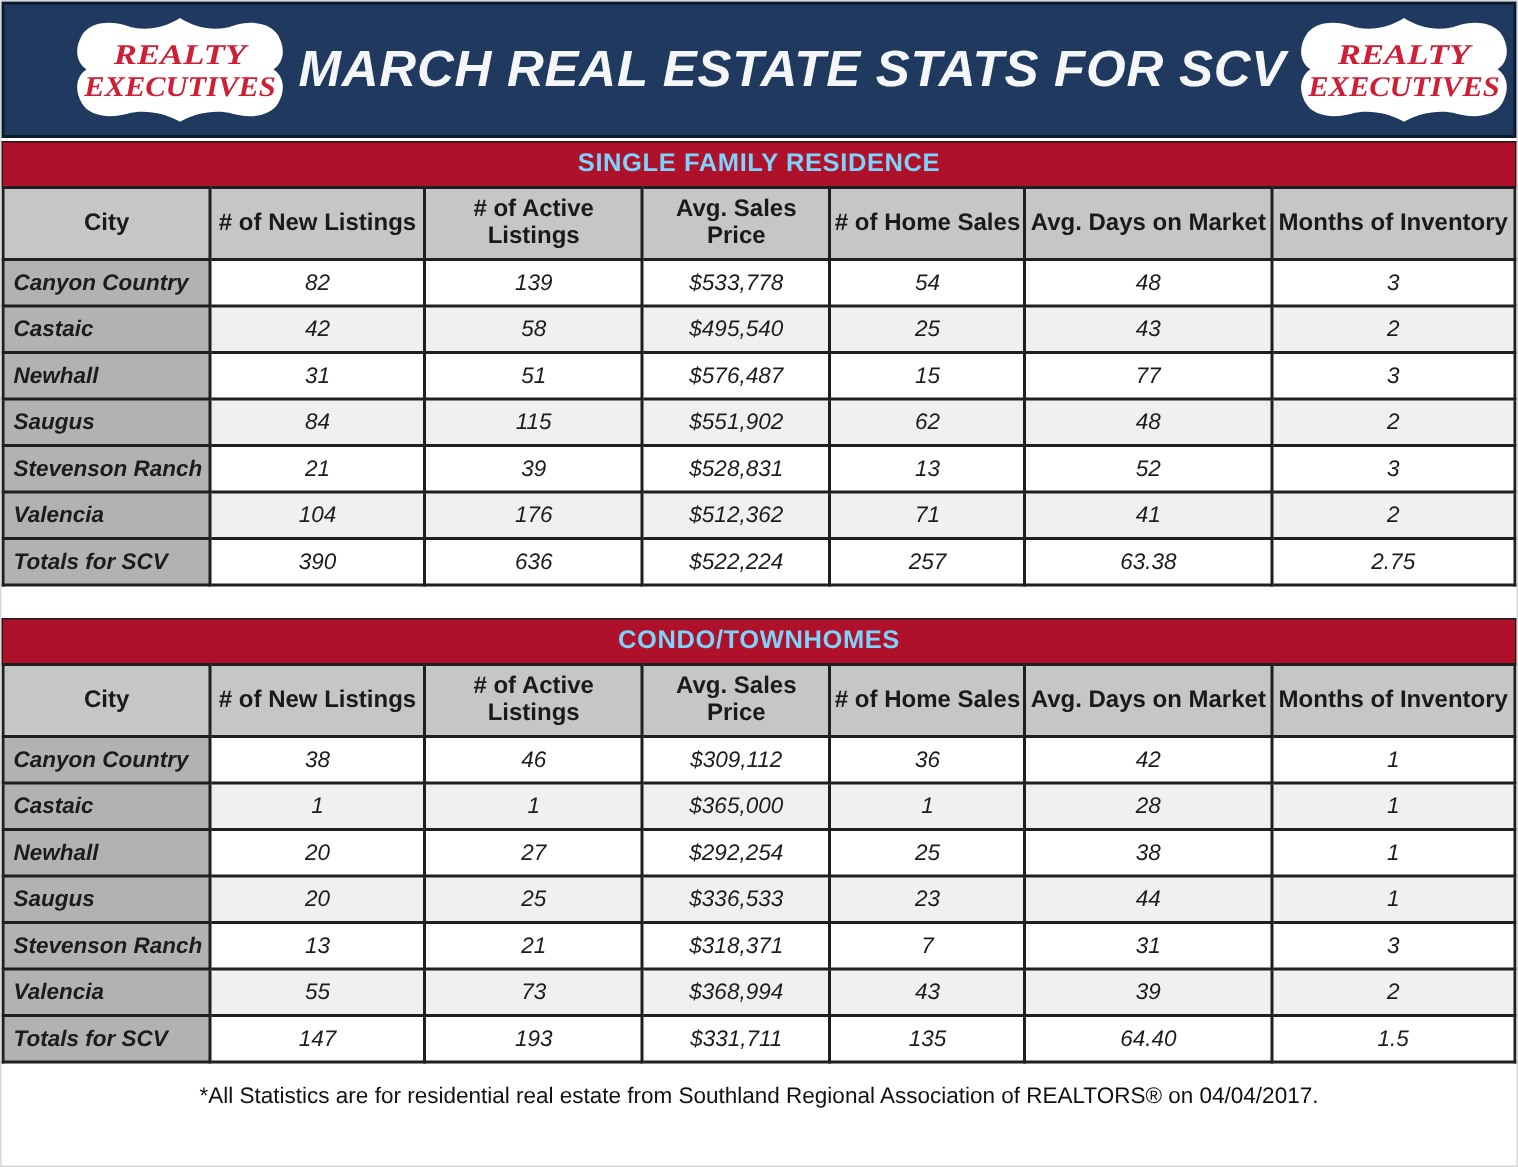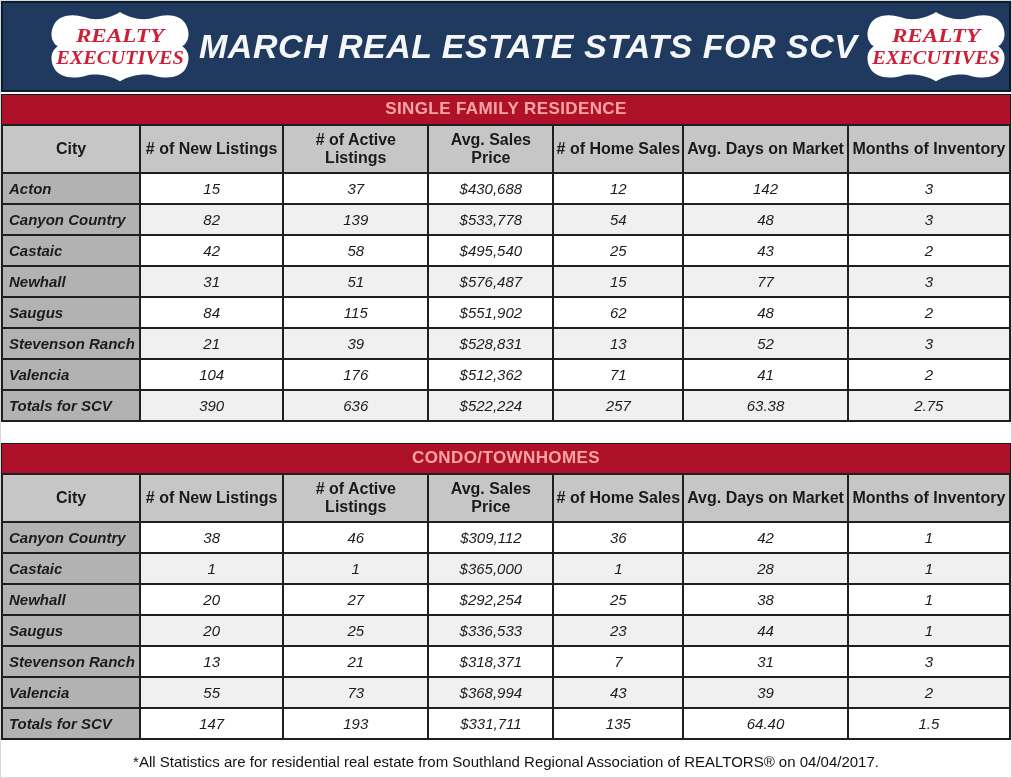--- a/index.html
+++ b/index.html
@@ -19,21 +19,21 @@
   }
   .banner-title {
     flex: 1; text-align: center; color: #f4f6f8;
     font-size: 34px; font-weight: bold; font-style: italic;
     letter-spacing: 0.5px; white-space: nowrap;
   }
   .logo-badge { width: 158px; height: 76px; flex: 0 0 auto; }
 
   
   .band {
-    background: #ae1129; color: #fca5a5; text-align: center;
+    background: #ae1129; color: #7dd3fc; text-align: center;
     font-size: 17px; font-weight: bold; letter-spacing: 0.4px;
     padding: 4px 0 5px 0; margin-top: 2px;
     border: 1px solid #1a1a1a; border-bottom: none;
   }
 
   
   table.stats {
     width: 100%; border-collapse: collapse; table-layout: fixed;
   }
   table.stats th {
@@ -115,29 +115,20 @@
           <th># of New Listings</th>
           <th># of Active Listings</th>
           <th>Avg. Sales Price</th>
           <th># of Home Sales</th>
           <th>Avg. Days on Market</th>
           <th>Months of Inventory</th>
         </tr>
       </thead>
     <tbody>
         <tr>
-          <td class="city-cell">Acton</td>
-          <td class="value-cell">15</td>
-          <td class="value-cell">37</td>
-          <td class="value-cell">$430,688</td>
-          <td class="value-cell">12</td>
-          <td class="value-cell">142</td>
-          <td class="value-cell">3</td>
-        </tr>
-        <tr>
           <td class="city-cell">Canyon Country</td>
           <td class="value-cell">82</td>
           <td class="value-cell">139</td>
           <td class="value-cell">$533,778</td>
           <td class="value-cell">54</td>
           <td class="value-cell">48</td>
           <td class="value-cell">3</td>
         </tr>
         <tr>
           <td class="city-cell">Castaic</td>

